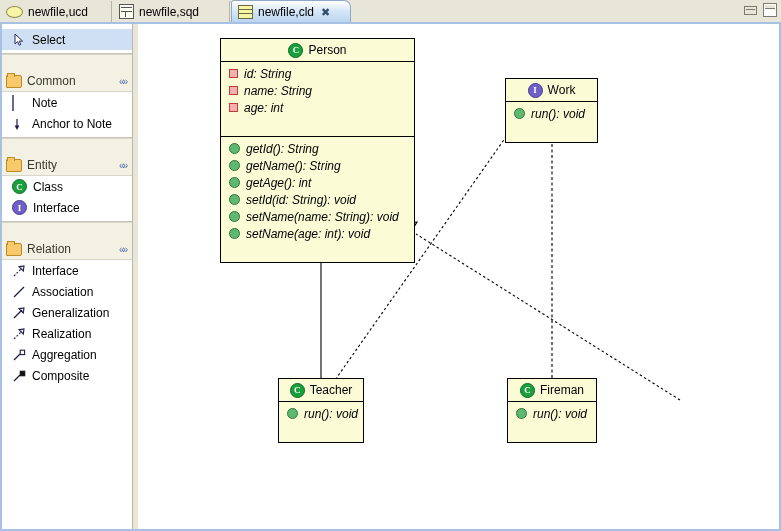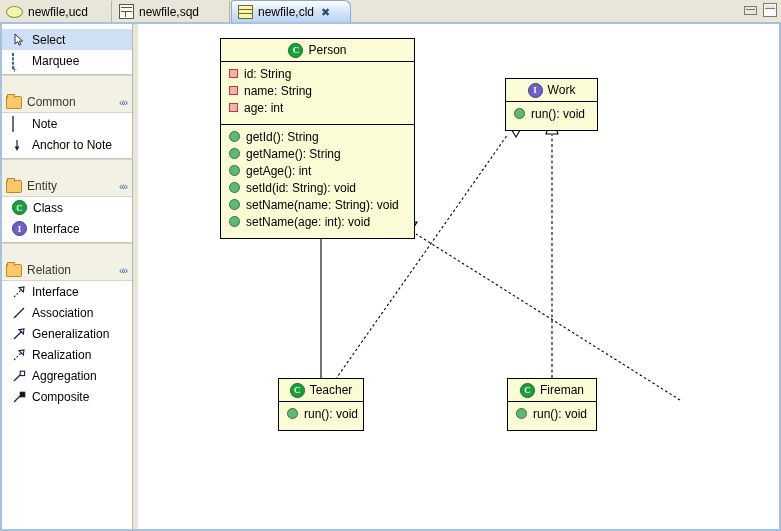--- a/index.html
+++ b/index.html
@@ -246,21 +246,22 @@
     font-size: 12px;
   }
   .uml-head {
     height: 22px;
     display: flex; align-items: center; justify-content: center;
     border-bottom: 1px solid #000;
     gap: 5px;
   }
   .uml-sec {
     border-bottom: 1px solid #000;
-    padding: 3px 0 8px 0;
+    padding: 3px 0 20px 0;
+    font-style: italic;
   }
   .uml-sec:last-child { border-bottom: none; }
   .uml-row {
     height: 17px;
     display: flex; align-items: center;
     padding-left: 8px;
     white-space: nowrap;
   }
   .uml-row .r-label { margin-left: 6px; }
   .mk-attr {
@@ -315,26 +316,20 @@
 
       <div class="pal-item selected">
         <span class="pi-ico ico-cursor">
           <svg width="14" height="14" viewBox="0 0 14 14">
             <path d="M3,1 L3,11 L5.6,8.6 L7.2,12.2 L8.8,11.5 L7.2,8.1 L10.6,8.1 Z" fill="#ffffff" stroke="#2b2b5a" stroke-width="1"></path>
           </svg>
         </span>
         <span class="pi-label">Select</span>
       </div>
 
-      <div class="pal-item">
-        <span class="pi-ico">
-          <span class="ico-marquee"></span>
-        </span>
-        <span class="pi-label">Marquee</span>
-      </div>
 
       <div class="pal-sep"></div>
 
       <div class="pal-header">
         <span class="ico-folder"></span>
         <span class="ph-label">Common</span>
         <span class="chev">«»</span>
       </div>
 
       <div class="pal-item">

